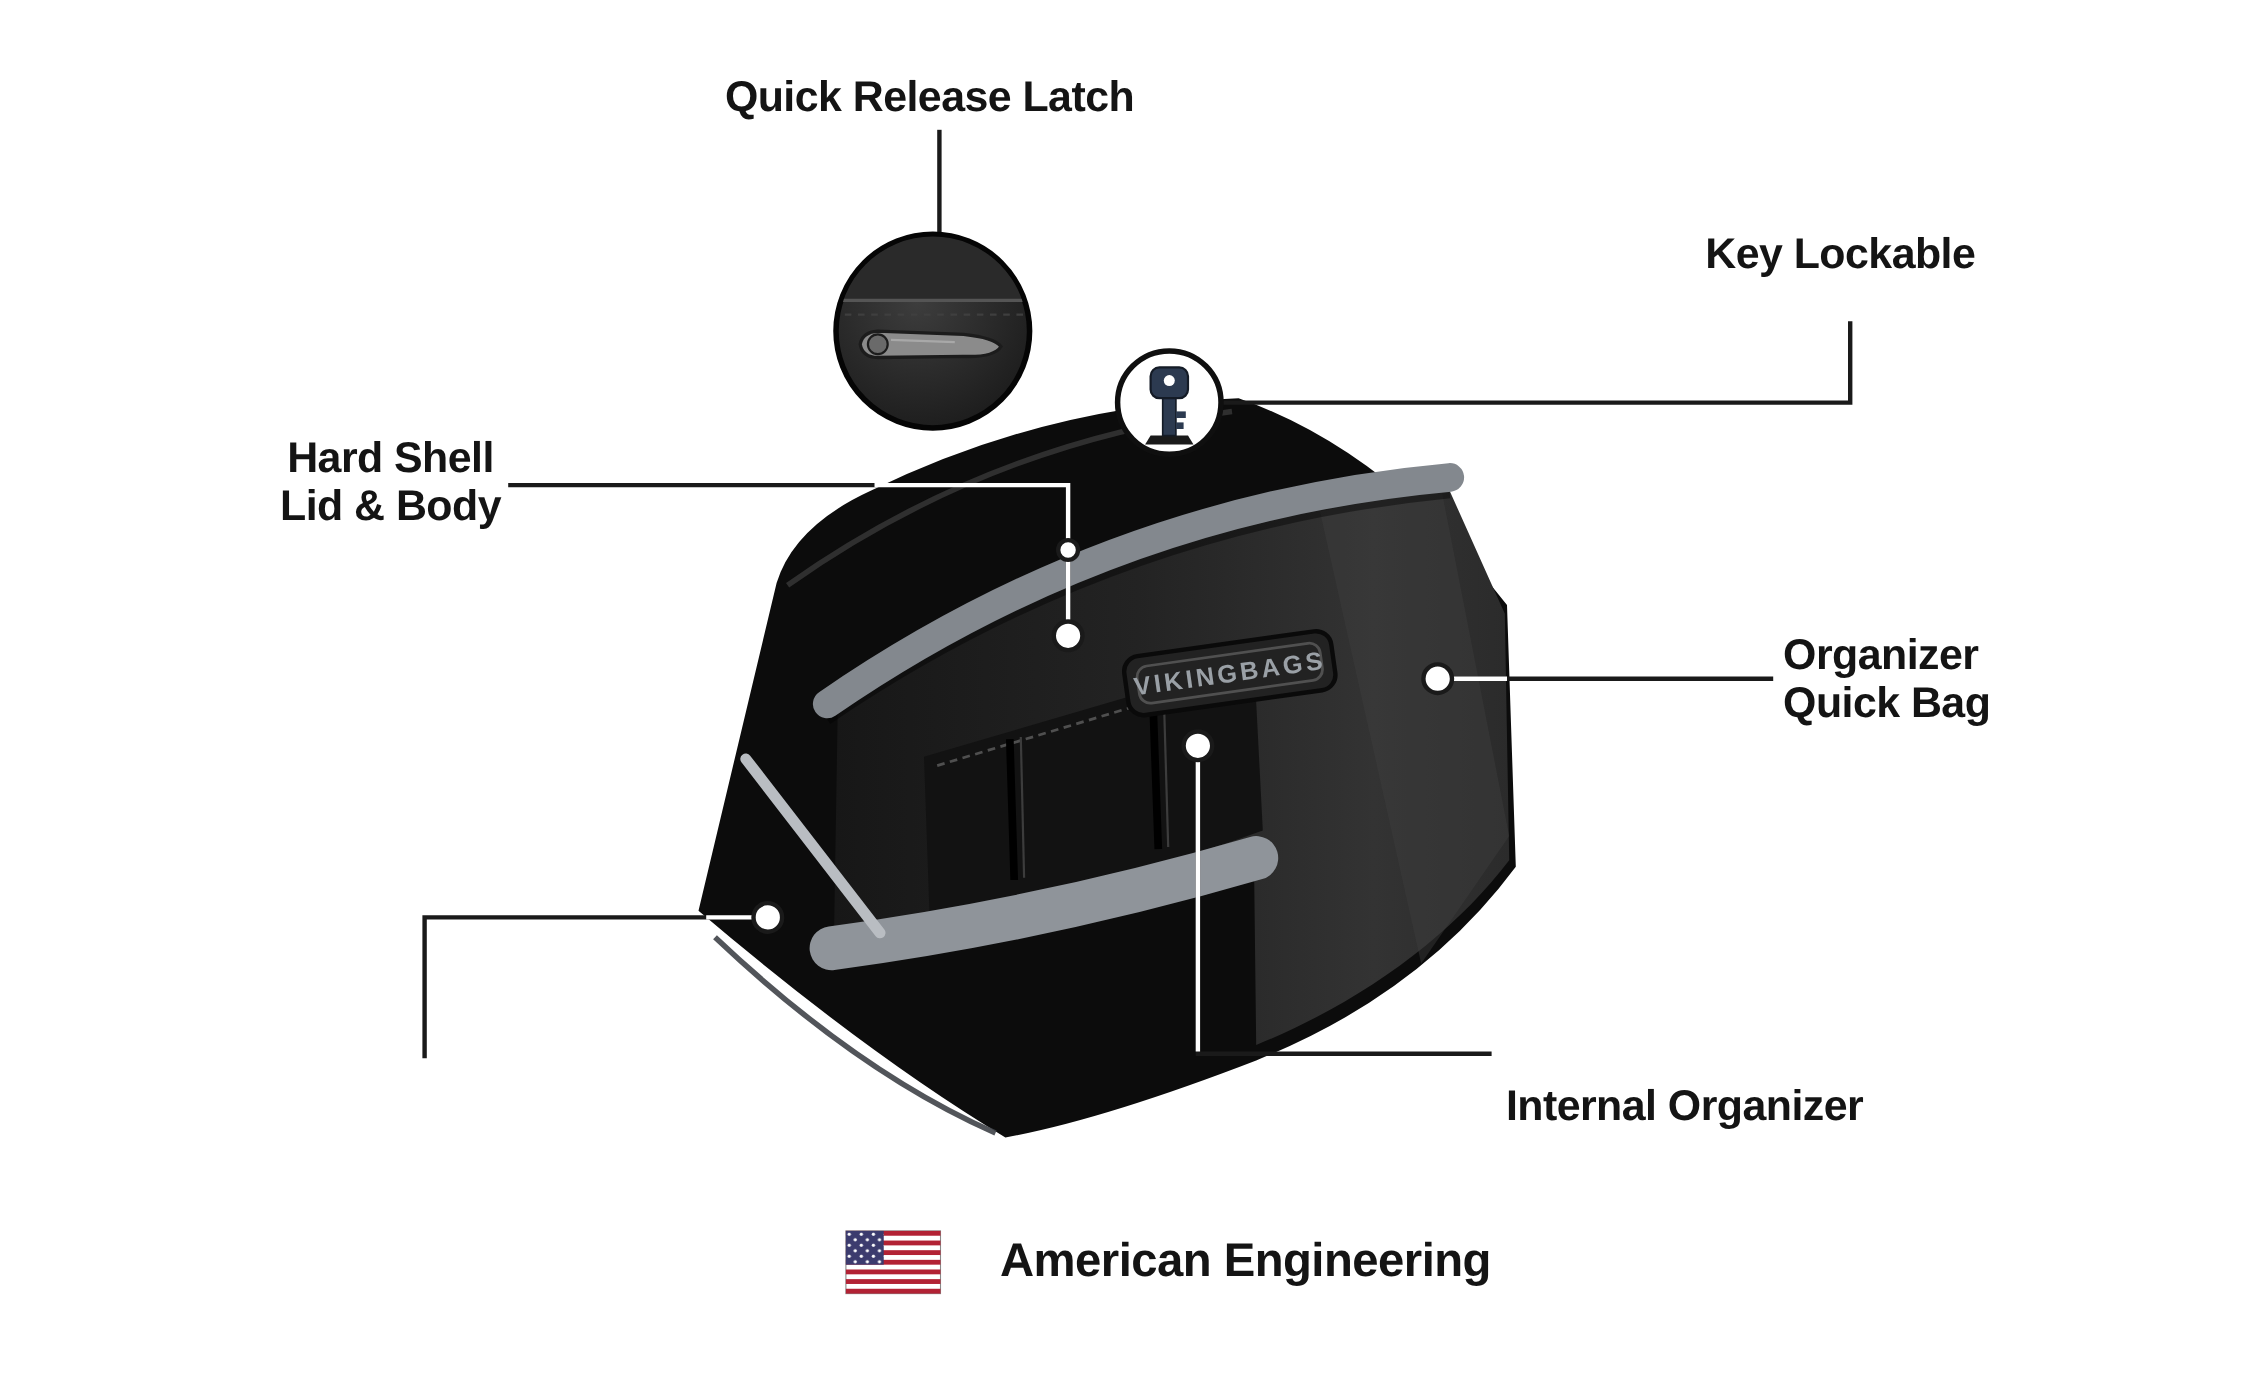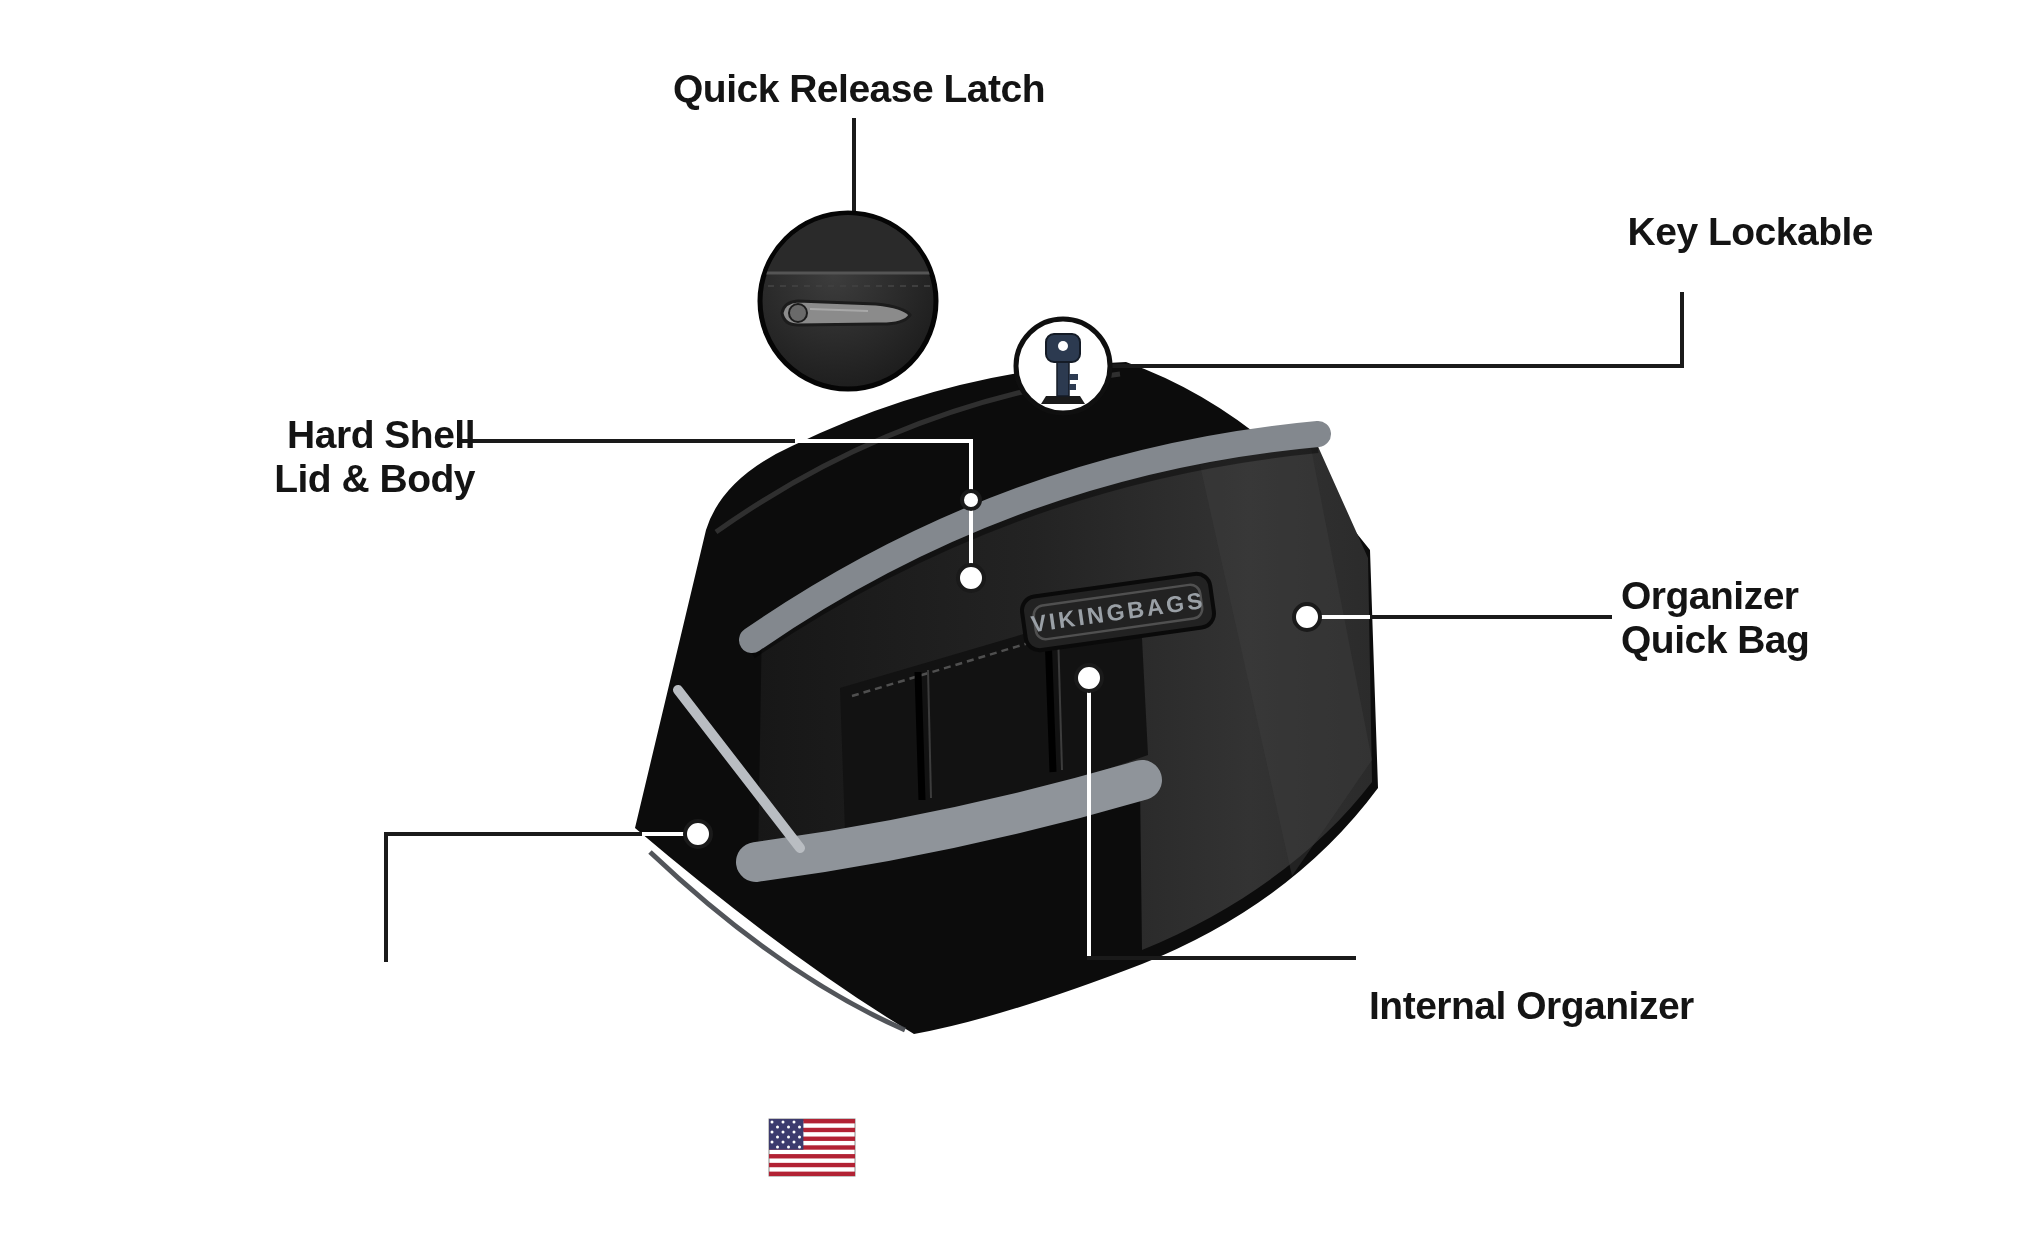--- a/index.html
+++ b/index.html
@@ -7,21 +7,21 @@
   body { font-family:"Liberation Sans", sans-serif; }
   .canvas {
     position:relative; width:2044px; height:1248px;
     background:#ffffff; overflow:hidden;
   }
   svg.scene { position:absolute; left:0; top:0; }
   .label {
     position:absolute; font-weight:700; font-size:39px; line-height:44px;
     color:#141414; letter-spacing:-0.5px; white-space:nowrap;
   }
-  .center { text-align:right; }
+  .center { text-align:center; }
   .tagline { font-size:43px; }
 </style>
 </head>
 <body>
 
 <div class="canvas">
 
   <svg class="scene" width="2044" height="1248" viewBox="0 0 2044 1248">
     <defs>
       <linearGradient id="innerGrad" x1="0" y1="0" x2="1" y2="0">
@@ -146,27 +146,28 @@
       </g>
       <rect x="0" y="0" width="34.4" height="30.7" fill="#3c3b6e"></rect>
       <rect x="0" y="0" width="34.4" height="30.7" fill="url(#stars)"></rect>
     </g>
   </svg>
 
   <div class="label center" style="left:645px; top:67px; width:400px;">Quick Release Latch</div>
 
   <div class="label center" style="left:1473px; top:210px; width:400px;">Key Lockable</div>
 
-  <div class="label center" style="left:235px; top:413px; width:240px;">
+  <div class="label center" style="left:235px; top:395px; width:240px;">
     <div>Hard Shell</div>
     <div>Lid &amp; Body</div>
   </div>
 
   <div class="label" style="left:1621px; top:574px;">
     <div>Organizer</div>
     <div>Quick Bag</div>
   </div>
 
 
   <div class="label" style="left:1369px; top:972px;margin-top:12px;">Internal Organizer</div>
 
+  <div class="label tagline" style="left:909px; top:1124px;">American Engineering</div>
 
 </div>
 
 </body></html>

